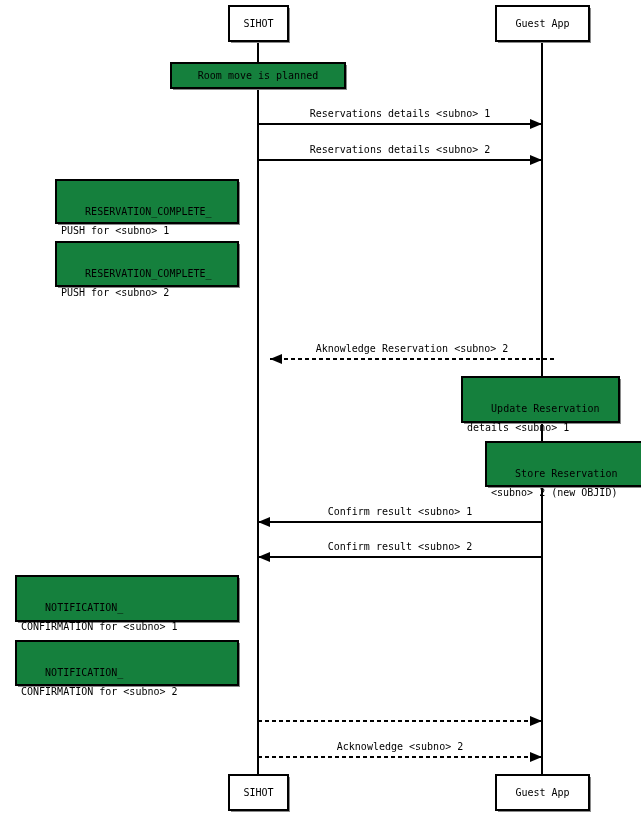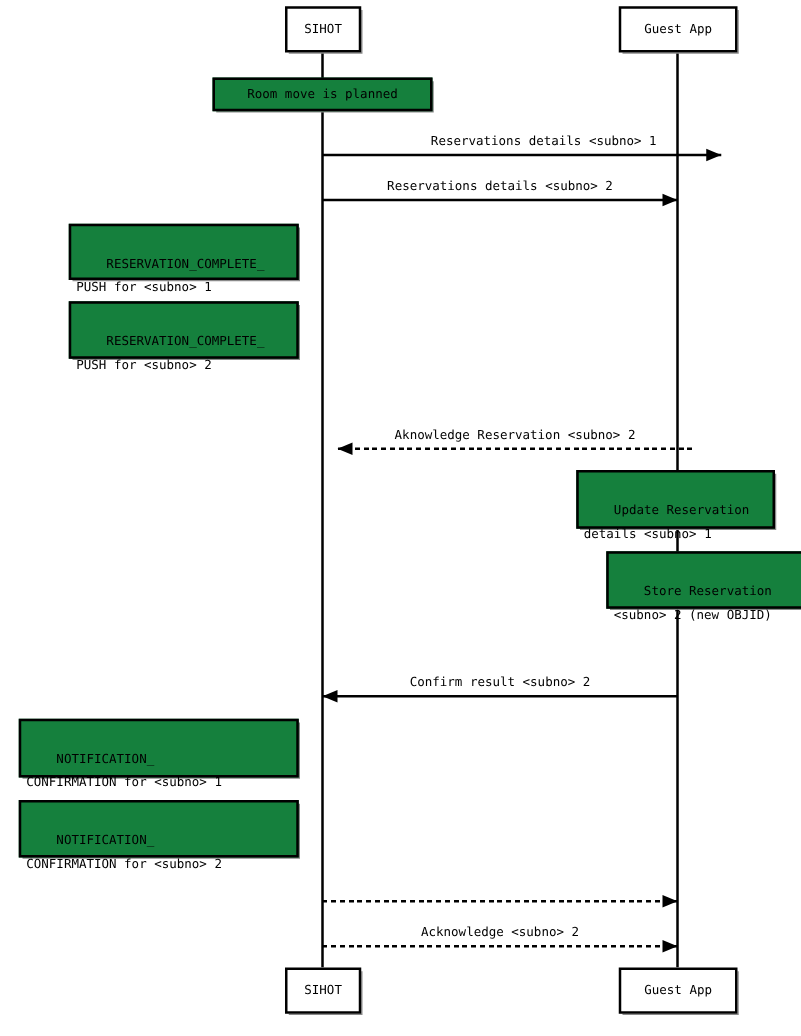--- a/index.html
+++ b/index.html
@@ -89,21 +89,21 @@
     position: absolute;
     top: 14px;
     width: 0;
     height: 0;
     border-top: 5px solid transparent;
     border-bottom: 5px solid transparent;
   }
   .msg .head-right { right: 0; border-left: 12px solid #000000; }
   .msg .head-left  { left: 0;  border-right: 12px solid #000000; }
 
-  .m1 { top: 105px; padding-left: 35px; }
+  .m1 { top: 105px; }
   .m2 { top: 141px; }
   .m3 { top: 305px; }
   .m4 { top: 340px; margin-left: 12px; }
   .m5 { top: 503px; }
   .m6 { top: 538px; }
   .m7 { top: 702px; }
   .m8 { top: 738px; }
 </style>
 </head>
 <body>
@@ -162,20 +162,25 @@
   <div class="msg m2 solid">
     <span class="label">Reservations details &lt;subno&gt; 2</span>
     <div class="line"></div>
     <div class="head head-right"></div>
   </div>
   <div class="msg m4 dashed">
     <span class="label">Aknowledge Reservation &lt;subno&gt; 2</span>
     <div class="line"></div>
     <div class="head head-left"></div>
   </div>
+  <div class="msg m5 solid">
+    <span class="label">Confirm result &lt;subno&gt; 1</span>
+    <div class="line"></div>
+    <div class="head head-left"></div>
+  </div>
   <div class="msg m6 solid">
     <span class="label">Confirm result &lt;subno&gt; 2</span>
     <div class="line"></div>
     <div class="head head-left"></div>
   </div>
   <div class="msg m7 dashed">
     <div class="line"></div>
     <div class="head head-right"></div>
   </div>
   <div class="msg m8 dashed">

